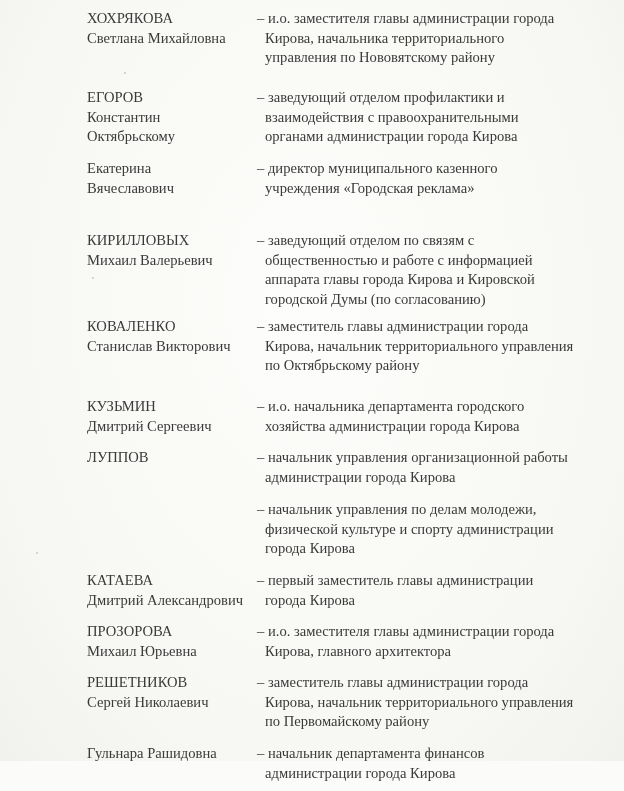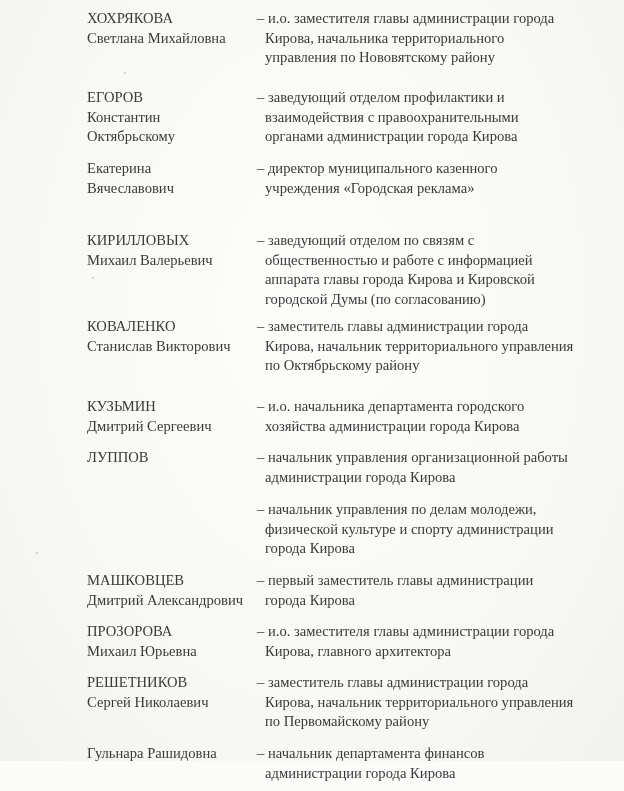--- a/index.html
+++ b/index.html
@@ -153,21 +153,21 @@
     </div>
     <div class="pos-col">
       <span>– начальник управления по делам молодежи,</span>
       <span class="cont">физической культуре и спорту администрации</span>
       <span class="cont">города Кирова</span>
     </div>
   </div>
 
   <div class="entry" style="top:571px;">
     <div class="name-col">
-      <span>МАШКОВЦЕВ</span>
+      <span>КАТАЕВА</span>
       <span>Дмитрий Александрович</span>
     </div>
     <div class="pos-col">
       <span>– первый заместитель главы администрации</span>
       <span class="cont">города Кирова</span>
     </div>
   </div>
 
   <div class="entry" style="top:622px;">
     <div class="name-col">

